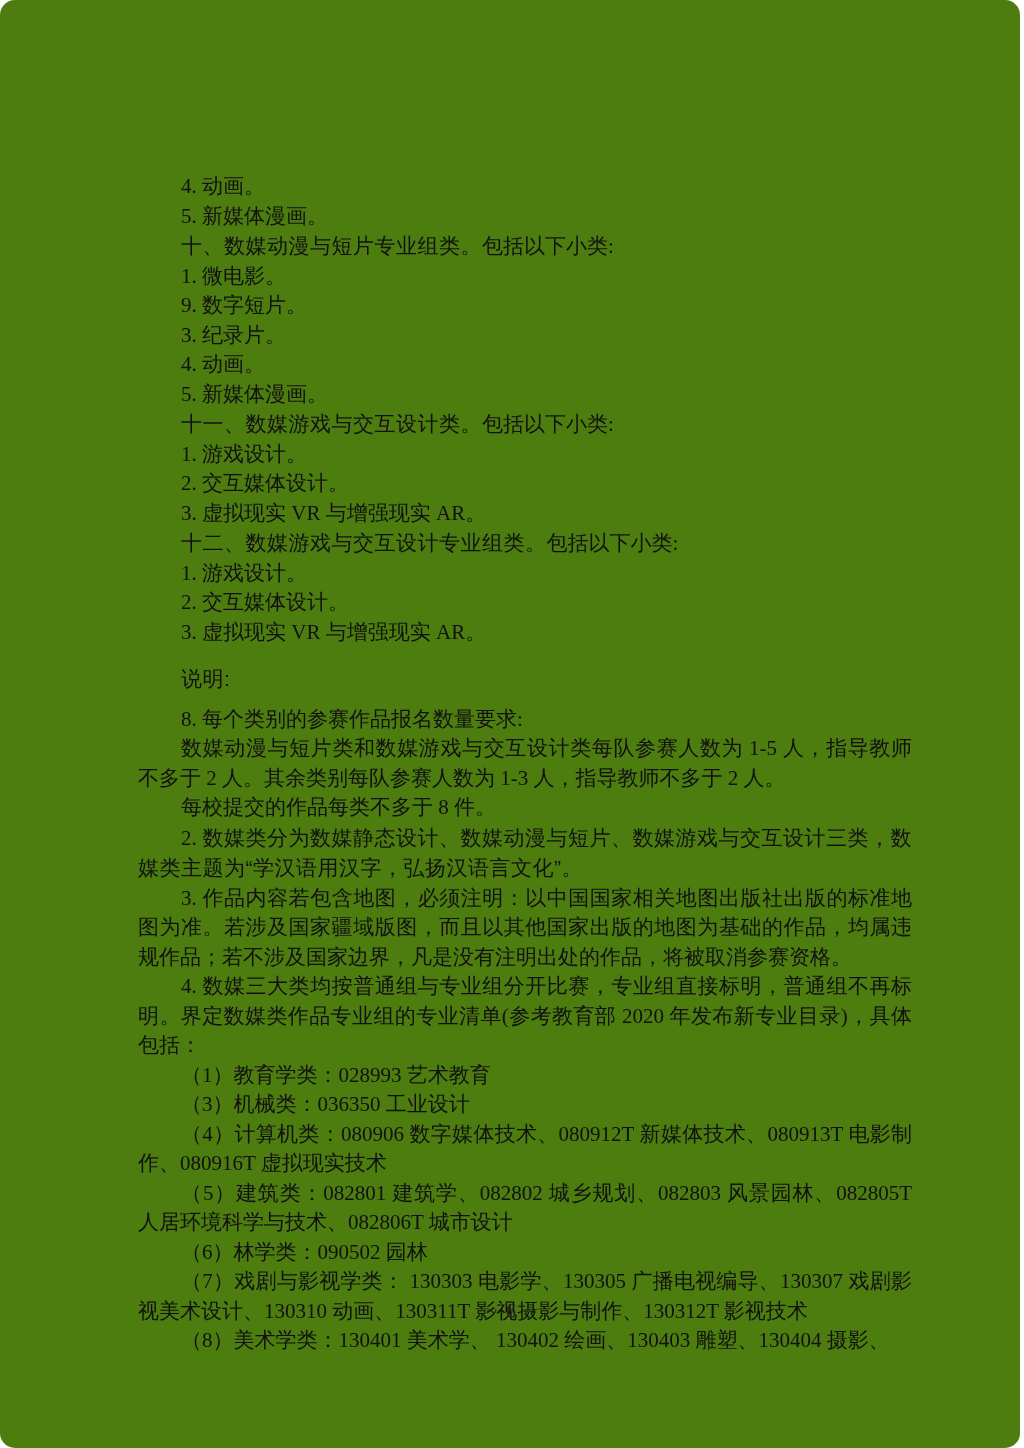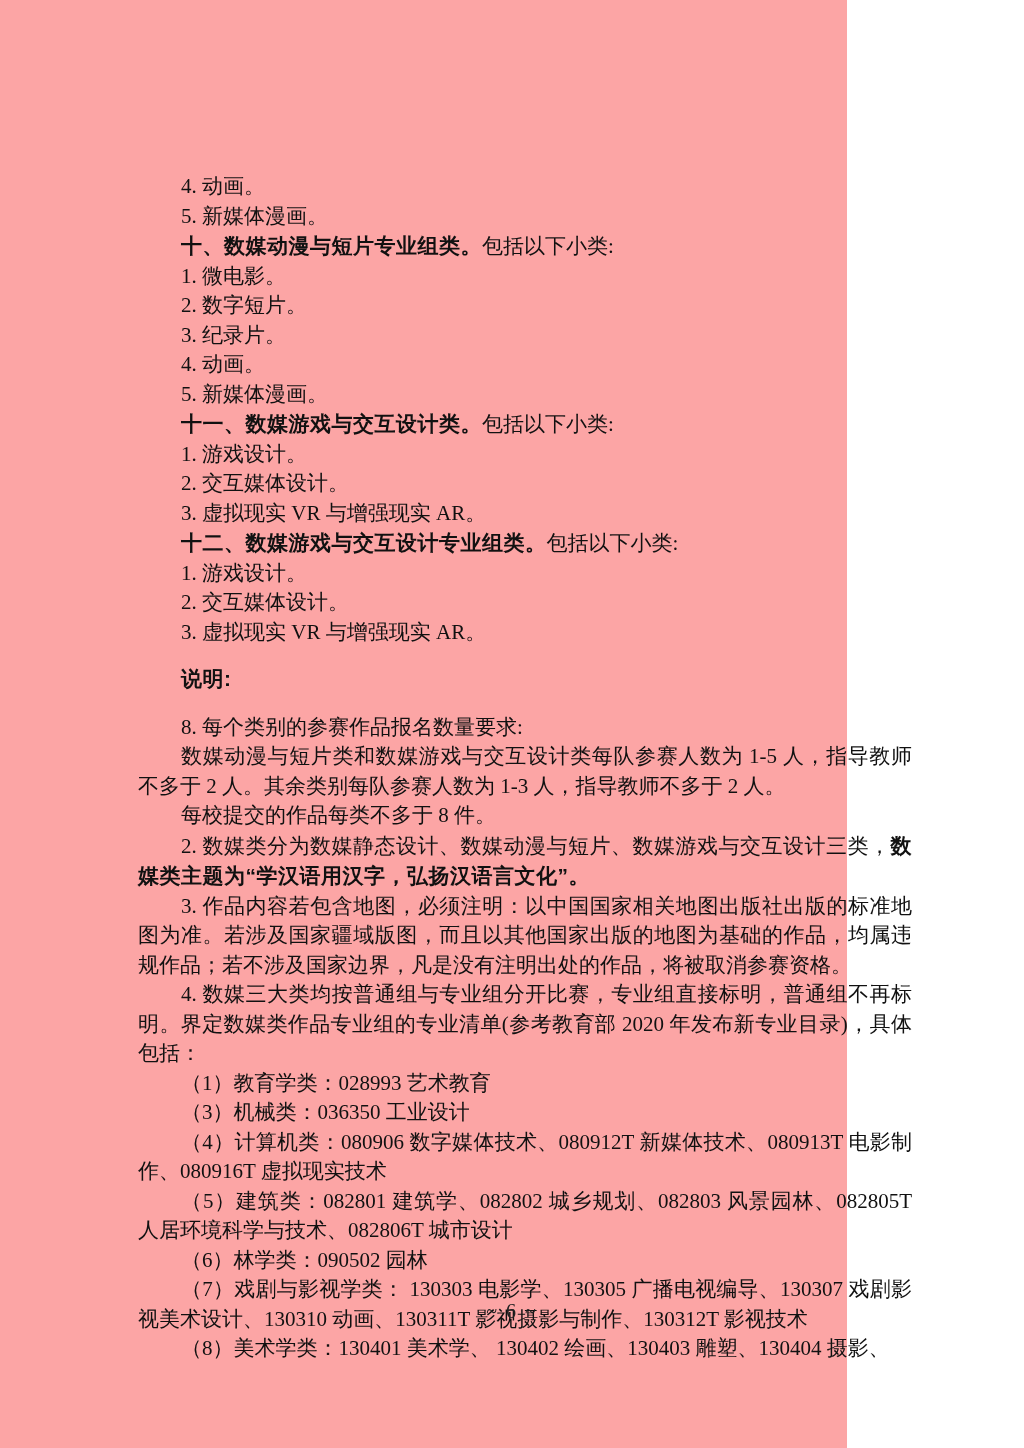--- a/index.html
+++ b/index.html
@@ -11,48 +11,49 @@
     width: 1024px;
     height: 1448px;
     position: relative;
     overflow: hidden;
     font-family: "Liberation Serif", "DejaVu Serif", serif;
     color: #111111;
   }
   .page {
     position: absolute;
     left: 0; top: 0;
-    width: 847px;
+    width: 1020px;
     height: 1448px;
-    background: #fca5a5;
+    background: #4d7c0f;
+    border-radius: 15px;
   }
   .doc-body {
     position: absolute;
     left: 138px;
     top: 172px;
     width: 774px;
     font-size: 21px;
     line-height: 29.5px;
   }
   .line {
     margin: 0;
     text-indent: 2.05em;
     text-align: justify;
     text-justify: inter-ideograph;
   }
   .line.item { text-align: left; }
   
   .hb {
     font-family: "Liberation Sans", "DejaVu Sans", sans-serif;
-    font-weight: 700;
+    font-weight: 400;
     letter-spacing: 0.5px;
   }
   .subheading {
     margin-top: 17px;
-    margin-bottom: 19px;
+    margin-bottom: 11px;
     text-align: left;
   }
   .footer {
     position: absolute;
     left: 0;
     top: 1300px;
     width: 1024px;
     text-align: center;
     font-size: 20px;
     letter-spacing: 2px;
@@ -61,21 +62,21 @@
 </style>
 </head>
 <body>
 
 <div class="page">
   <div class="doc-body">
       <p class="line item">4. 动画。</p>
       <p class="line item">5. 新媒体漫画。</p>
       <p class="line heading"><span class="hb">十、数媒动漫与短片专业组类。</span><span>包括以下小类:</span></p>
       <p class="line item">1. 微电影。</p>
-      <p class="line item">2. 数字短片。</p>
+      <p class="line item">9. 数字短片。</p>
       <p class="line item">3. 纪录片。</p>
       <p class="line item">4. 动画。</p>
       <p class="line item">5. 新媒体漫画。</p>
       <p class="line heading"><span class="hb">十一、数媒游戏与交互设计类。</span><span>包括以下小类:</span></p>
       <p class="line item">1. 游戏设计。</p>
       <p class="line item">2. 交互媒体设计。</p>
       <p class="line item">3. 虚拟现实 VR 与增强现实 AR。</p>
       <p class="line heading"><span class="hb">十二、数媒游戏与交互设计专业组类。</span><span>包括以下小类:</span></p>
       <p class="line item">1. 游戏设计。</p>
       <p class="line item">2. 交互媒体设计。</p>

